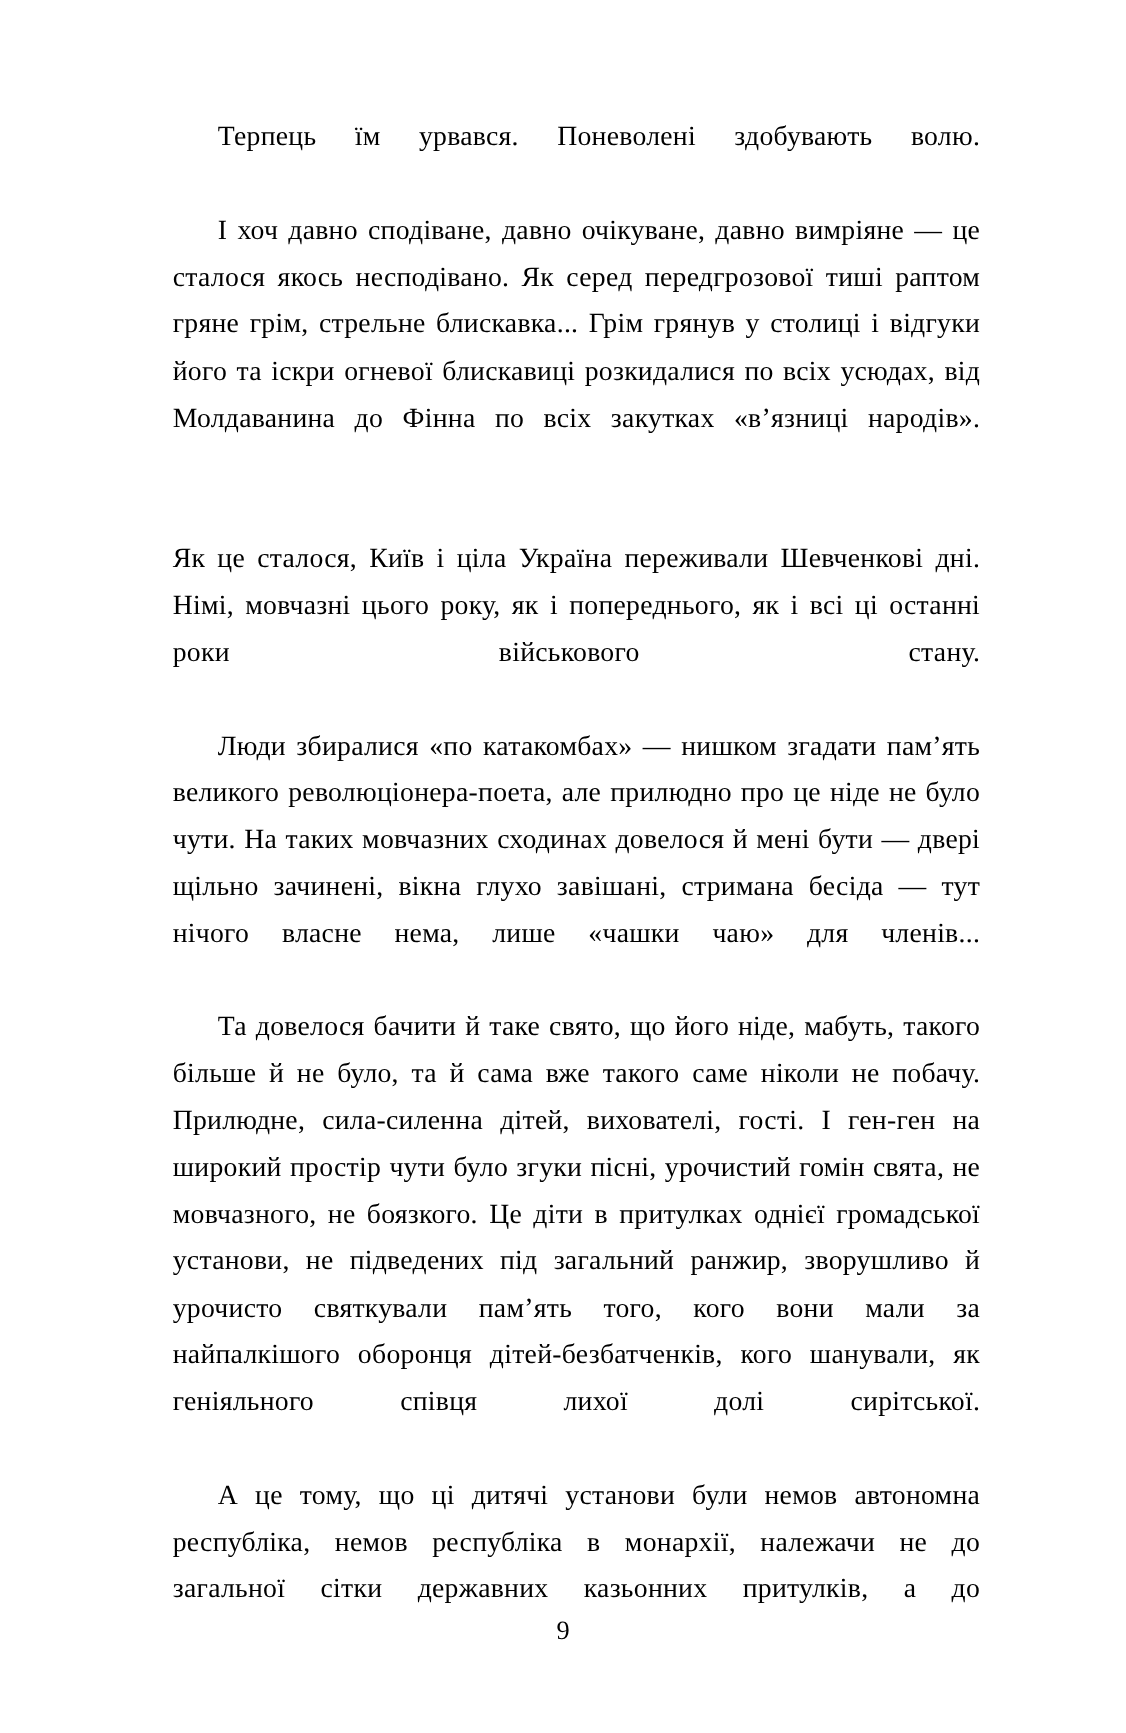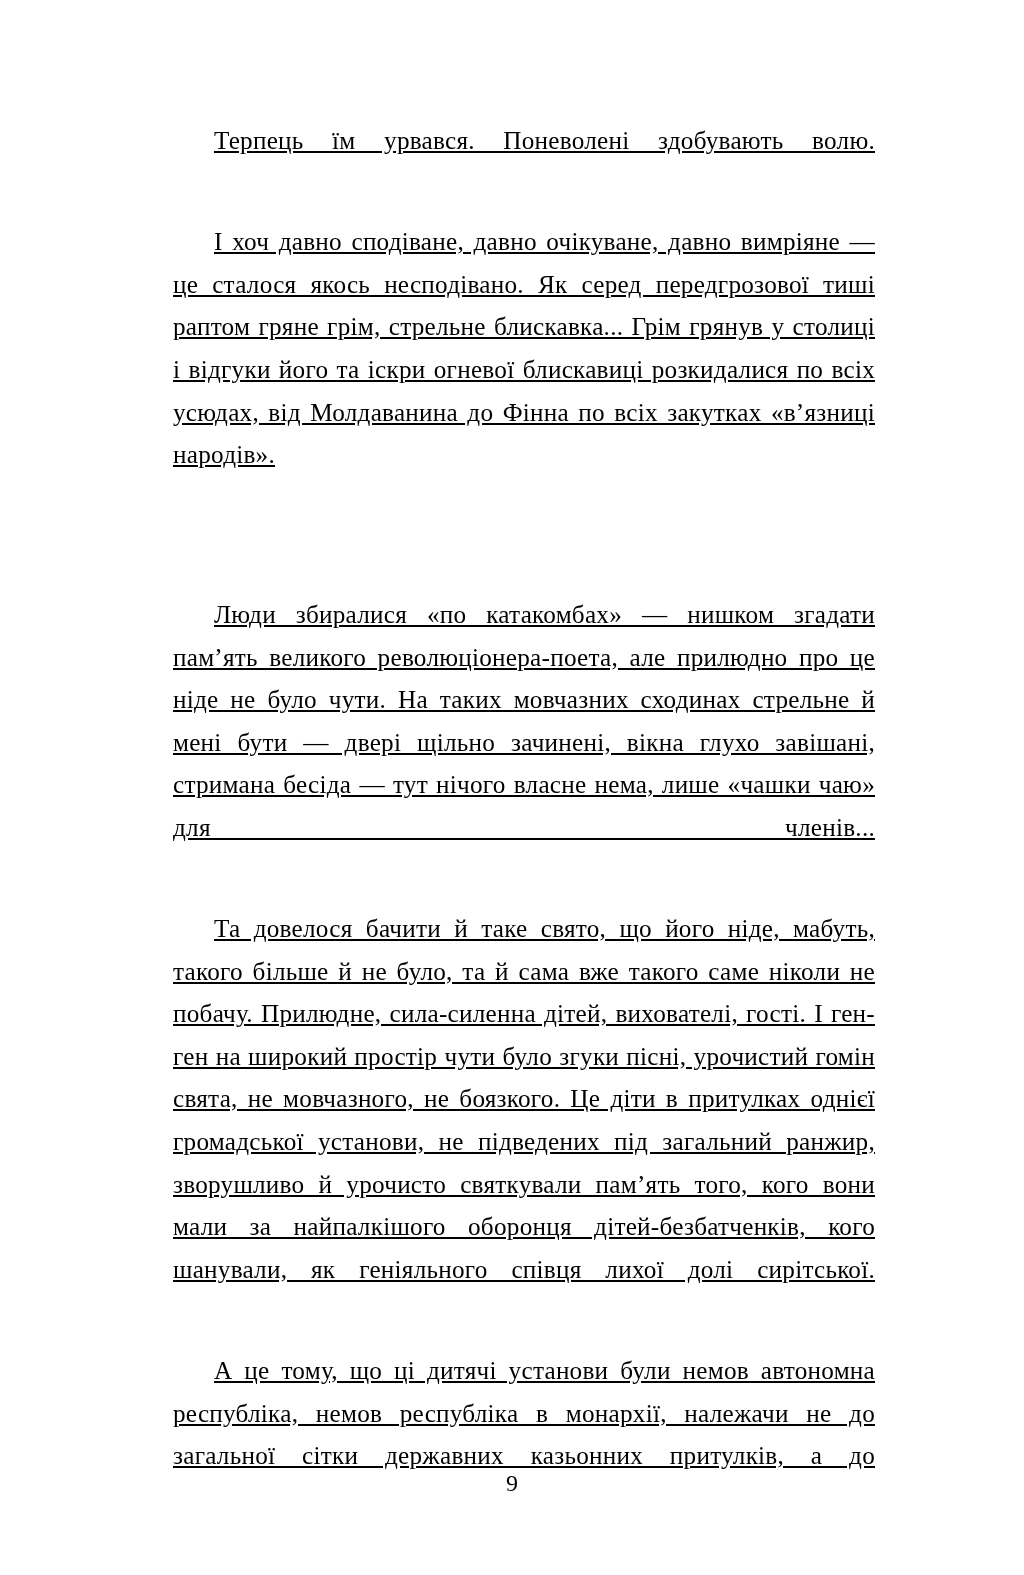--- a/index.html
+++ b/index.html
@@ -27,30 +27,29 @@
   }
 
   .text-block {
     position: absolute;
     left: 157px;
     top: 104px;
     width: 734px;
   }
 
   .para {
-    margin: 16px;
+    margin: 0;
     font-size: 25.2px;
     line-height: 42.6px;
     text-align: justify;
     text-justify: inter-word;
     letter-spacing: 0.01em;
     word-spacing: 0.01em;
     -webkit-hyphens: none;
     hyphens: none;
-    text-decoration: underline;
   }
 
   
   .para.indent {
     text-indent: 41px;
   }
   .para.noindent {
     text-indent: 0;
   }
 
@@ -84,22 +83,23 @@
 <div class="page">
 
   <div class="text-block">
 
     <p class="para indent">Терпець їм урвався. Поневолені здобувають волю.</p>
 
     <p class="para indent">І хоч давно сподіване, давно очікуване, давно вимріяне — це сталося якось несподівано. Як серед передгрозової тиші раптом гряне грім, стрельне блискавка... Грім грянув у столиці і відгуки його та іскри огневої блискавиці розкидалися по всіх усюдах, від Молдаванина до Фінна по всіх закутках «в’язниці народів».</p>
 
     <div class="block-gap"></div>
 
+    <p class="para noindent">Як це сталося, Київ і ціла Україна переживали Шевченкові дні. Німі, мовчазні цього року, як і попереднього, як і всі ці останні роки військового стану.</p>
 
-    <p class="para indent">Люди збиралися «по катакомбах» — нишком згадати пам’ять великого революціонера-поета, але прилюдно про це ніде не було чути. На таких мовчазних сходинах стрельне й мені бути — двері щільно зачинені, вікна глухо завішані, стримана бесіда — тут нічого власне нема, лише «чашки чаю» для членів...</p>
+    <p class="para indent">Люди збиралися «по катакомбах» — нишком згадати пам’ять великого революціонера-поета, але прилюдно про це ніде не було чути. На таких мовчазних сходинах довелося й мені бути — двері щільно зачинені, вікна глухо завішані, стримана бесіда — тут нічого власне нема, лише «чашки чаю» для членів...</p>
 
     <p class="para indent">Та довелося бачити й таке свято, що його ніде, мабуть, такого більше й не було, та й сама вже такого саме ніколи не побачу. Прилюдне, сила-силенна дітей, вихователі, гості. І ген-ген на широкий простір чути було згуки пісні, урочистий гомін свята, не мовчазного, не боязкого. Це діти в притулках однієї громадської установи, не підведених під загальний ранжир, зворушливо й урочисто святкували пам’ять того, кого вони мали за найпалкішого оборонця дітей-безбатченків, кого шанували, як геніяльного співця лихої долі сирітської.</p>
 
 
     <p class="para indent">А це тому, що ці дитячі установи були немов автономна республіка, немов республіка в монархії, належачи не до загальної сітки державних казьонних притулків, а до</p>
 
   </div>
 
   <div class="folio">9</div>
 

